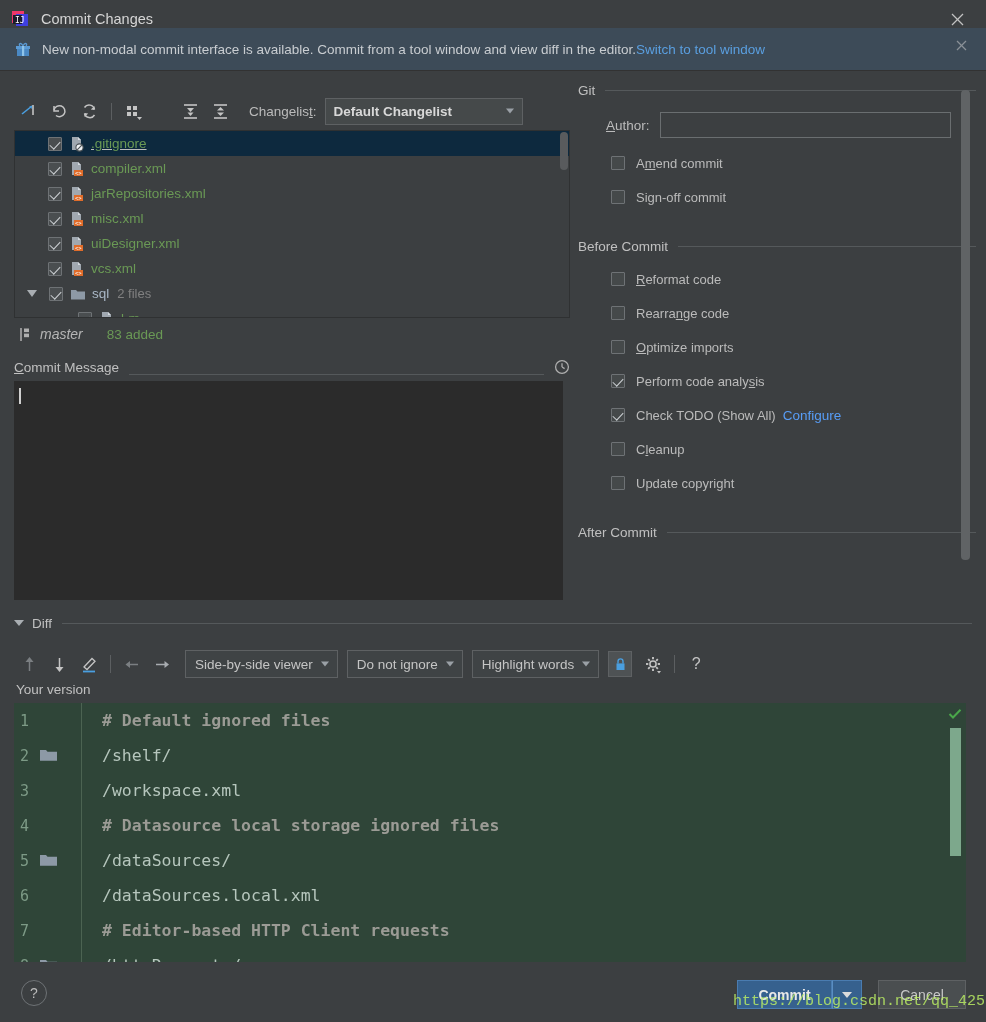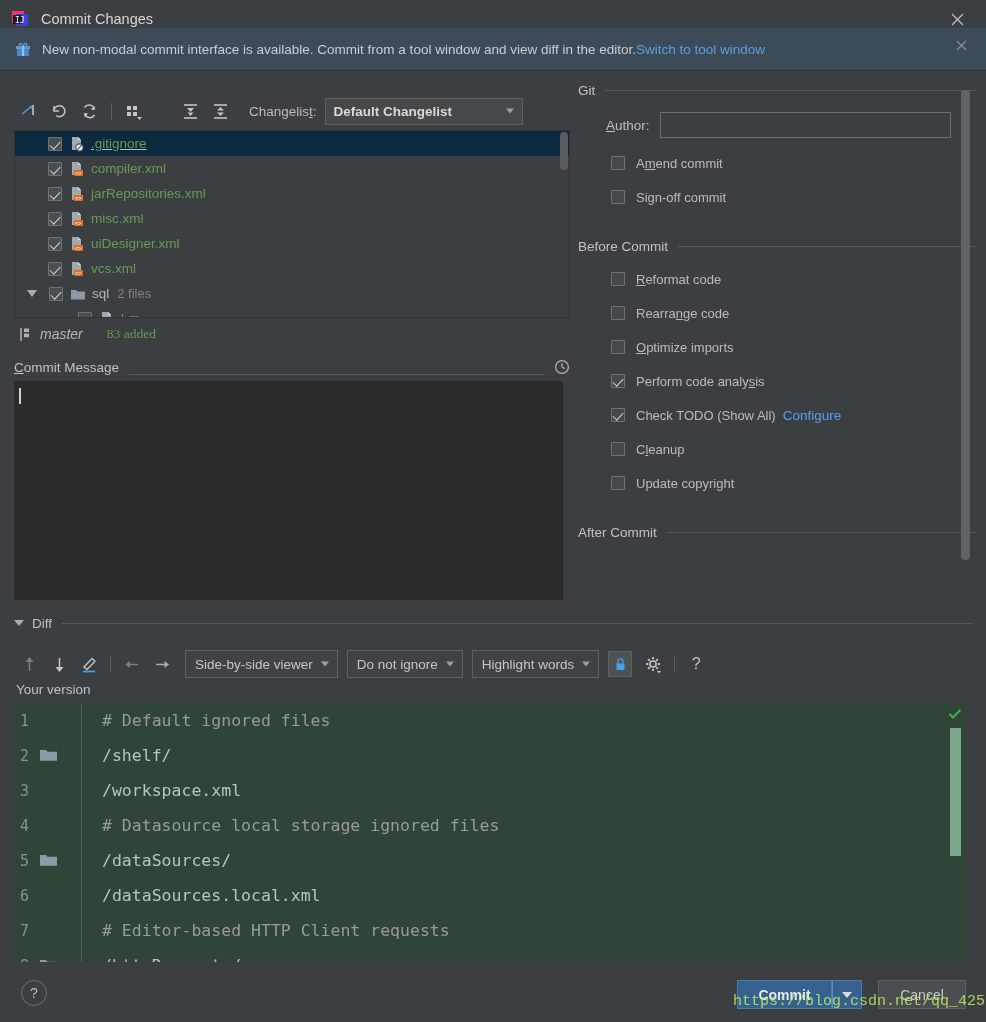--- a/index.html
+++ b/index.html
@@ -91,21 +91,21 @@
   .fname.folder { color: #a9b7c6; }
   .fcount { font-size: 13px; color: #808080; margin-left: 8px; }
   .tree-scroll {
     position: absolute; right: 1px; top: 1px; width: 8px; height: 38px;
     background: #595b5d; border-radius: 4px;
   }
 
   .statusline { display: flex; align-items: center; height: 26px; padding-left: 4px; margin-top: 3px; }
   .branch-icon { width: 14px; height: 15px; position: relative; margin-right: 8px; flex: 0 0 auto; }
   .branch-name { color: #b5b5b5; font-size: 14px; font-style: italic; }
-  .added-count { color: #6a9955; font-size: 13.5px; margin-left: 24px; font-family: Liberation Serif, serif; }
+  .added-count { color: #6a9955; font-size: 13.5px; margin-left: 24px; }
 
   
   .section-hdr { display: flex; align-items: flex-end; margin-top: 8px; height: 20px; }
   .section-hdr .lbl { color: #c0c0c0; font-size: 13.5px; white-space: nowrap; }
   .section-hdr .lbl u { text-decoration: underline; }
   .section-hdr .line { flex: 1; height: 1px; background: #55595b; margin: 0 10px; }
   .clock-icon { width: 16px; height: 16px; flex: 0 0 auto; position: relative; cursor: pointer; }
   .msgbox {
     width: 549px; height: 219px; background: #2b2b2b; border: 1px solid #2b2b2b;
     margin-top: 6px; position: relative;
@@ -180,21 +180,21 @@
     background: #2f4538; overflow: hidden;
   }
   .gutter {
     position: absolute; left: 0; top: 0; width: 68px; height: 259px; background: #2f4538;
     border-right: 1px solid #4c6352;
   }
   .dline { position: relative; height: 35px; display: flex; align-items: center; }
   .lnum { width: 26px; text-align: left; padding-left: 6px; color: #7d9a86; font-family: "DejaVu Sans Mono", monospace; font-size: 15px; flex: 0 0 auto; }
   .folder-mark { width: 17px; height: 13px; flex: 0 0 auto; position: relative; }
   .dtext { position: absolute; left: 88px; font-family: "DejaVu Sans Mono", monospace; font-size: 16.5px; white-space: pre; }
-  .dtext.comment { color: #9b9b95; }
+  .dtext.comment { color: #9b9b95; font-weight: bold; }
   .dtext.path { color: #b6c6bd; }
   .diff-scroll-track { position: absolute; right: 8px; top: 0; width: 20px; height: 259px; }
   .diff-scroll-thumb { position: absolute; right: 11px; top: 25px; width: 11px; height: 128px; background: #7da88c; }
   .diff-check { position: absolute; right: 10px; top: 5px; width: 14px; height: 12px; }
   .diff-right-edge { position: absolute; right: 0; top: 0; width: 6px; height: 259px; background: #3c3f41; }
 
   
   .bottombar { position: absolute; left: 0; top: 968px; width: 986px; height: 54px; background: #3c3f41; }
   .help-btn {
     position: absolute; left: 21px; top: 12px; width: 26px; height: 26px; border-radius: 50%;

